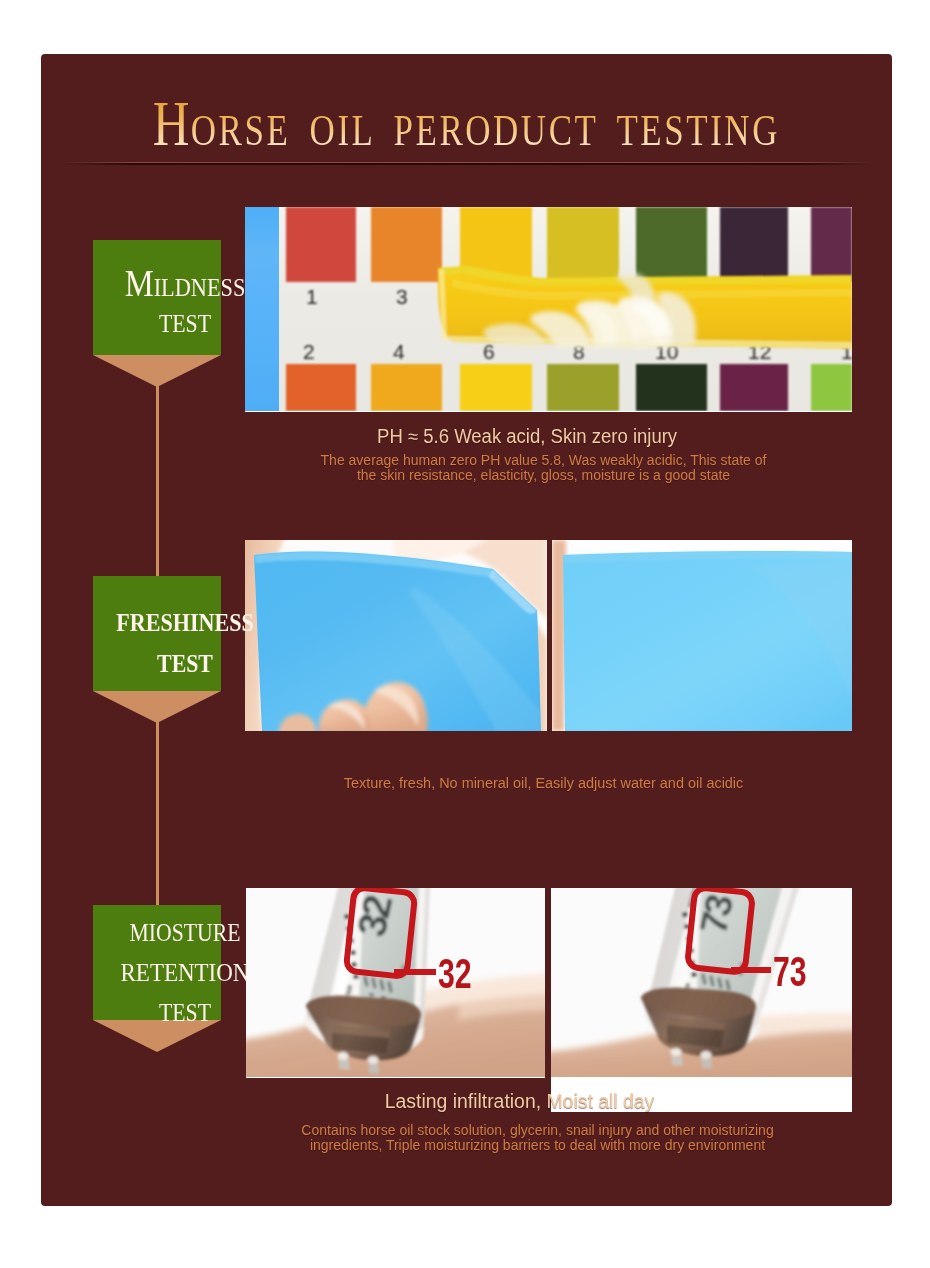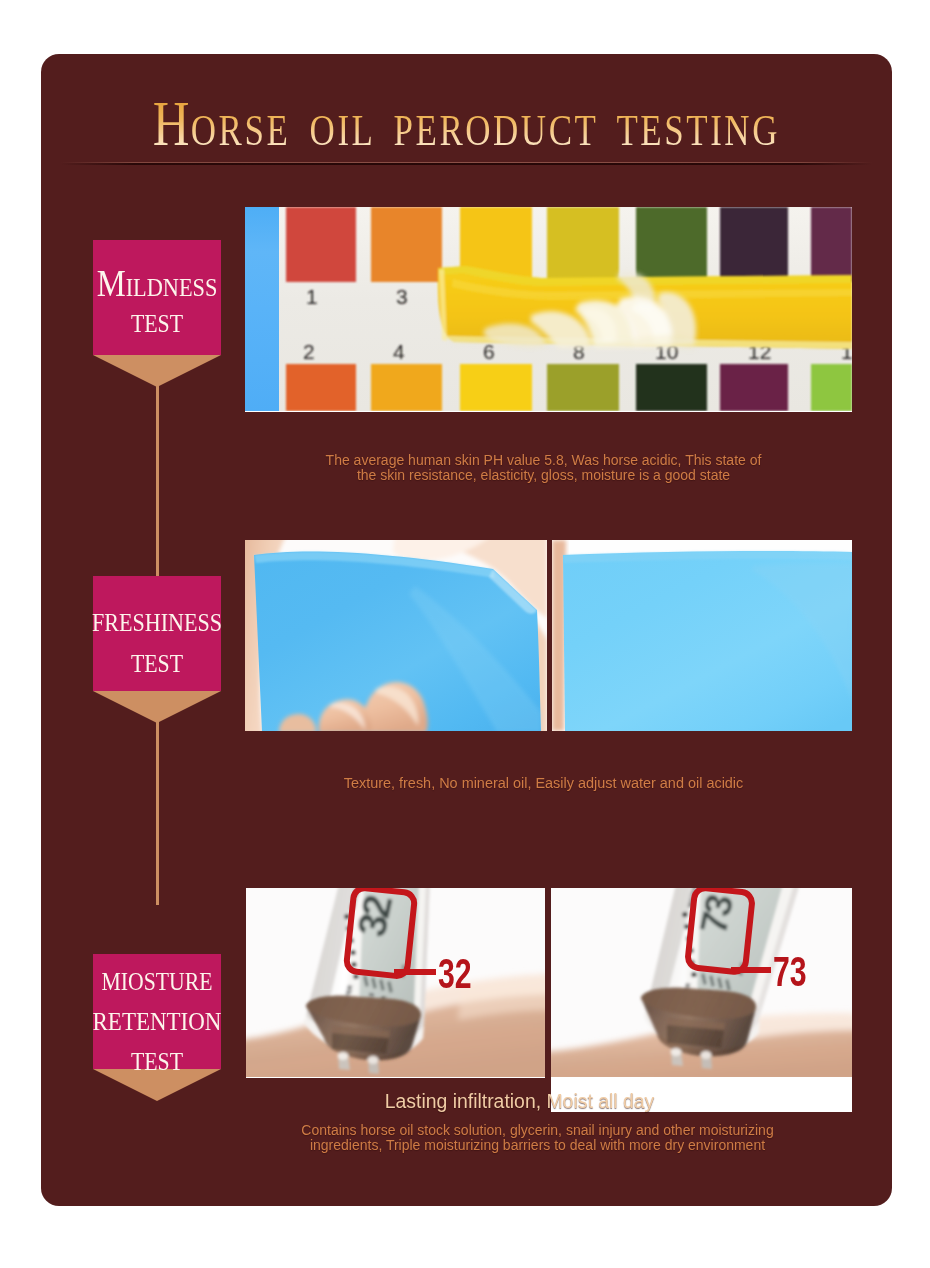--- a/index.html
+++ b/index.html
@@ -1,36 +1,36 @@
 <!DOCTYPE html>
 <html><head>
 <meta charset="utf-8">
 <style>
 html,body{margin:0;padding:0;background:#ffffff;}
 body{width:930px;height:1268px;overflow:hidden;font-family:"Liberation Sans",sans-serif;}
 .page{position:relative;width:930px;height:1268px;background:#ffffff;}
-.panel{position:absolute;left:41px;top:54px;width:851px;height:1152px;background:#531d1d;border-radius:18px;overflow:hidden;}
+.panel{position:absolute;left:41px;top:54px;width:851px;height:1152px;background:#531d1d;border-radius:4px;overflow:hidden;}
 
 
 .title-wrap{position:absolute;left:0;top:30px;width:851px;height:80px;text-align:center;}
 .title{display:inline-block;font-family:"Liberation Serif",serif;font-size:64px;line-height:80px;letter-spacing:1.5px;
   transform:scaleX(.795);transform-origin:50% 50%;
   background:linear-gradient(180deg,#e19b36 0%,#e8a53f 22%,#efb55a 40%,#f6cc8e 56%,#fbe2bd 70%,#fdf0dd 82%,#fdf7ef 92%,#fefbf6 100%);
   -webkit-background-clip:text;background-clip:text;color:transparent;-webkit-text-fill-color:transparent;
   white-space:nowrap;}
 .title .sc{font-size:44px;letter-spacing:3.2px;word-spacing:10px;}
 .title .drop{font-size:64px;}
 .divider{position:absolute;left:20px;top:108px;width:811px;height:1px;
   background:linear-gradient(90deg,rgba(138,78,68,0) 0%,rgba(138,78,68,.85) 9%,rgba(146,86,76,.9) 50%,rgba(138,78,68,.85) 91%,rgba(138,78,68,0) 100%);}
 .divider2{position:absolute;left:20px;top:109px;width:811px;height:2px;
   background:linear-gradient(90deg,rgba(36,6,6,0) 0%,rgba(36,6,6,.9) 9%,rgba(36,6,6,.95) 50%,rgba(36,6,6,.9) 91%,rgba(36,6,6,0) 100%);}
 
 
-.badge{position:absolute;width:128px;background:#be185d;color:#fdf5ec;text-align:center;
-  font-family:"Liberation Serif",serif;}
+.badge{position:absolute;width:100px;background:#4d7c0f;color:#fdf5ec;text-align:center;
+  font-family:"Liberation Serif",serif;padding-left:28px;}
 .badge .pt{position:absolute;left:0;top:100%;width:0;height:0;
   border-left:64px solid transparent;border-right:64px solid transparent;border-top:32px solid #cd8f62;}
 .badge .lbl{display:block;white-space:nowrap;font-size:26px;line-height:25px;height:25px;
   transform-origin:50% 50%;width:260px;margin-left:-66px;}
 .badge .lbl .dc{font-size:38px;}
 .connector{position:absolute;width:3px;background:#cd8f62;}
 
 
 .photo{position:absolute;overflow:hidden;background:#fff;display:block;}
 .photo svg{display:block;}
@@ -143,21 +143,22 @@
         </g>
       </svg>
     </div>
 
     <div class="badge" style="left:52px;top:186px;height:115px;">
       <div class="pt"></div>
       <span class="lbl" style="margin-top:31px;transform:scaleX(.858);"><span class="dc">M</span>ILDNESS</span>
       <span class="lbl" style="margin-top:15px;transform:scaleX(.839);">TEST</span>
     </div>
 
-    <div class="cap-sub" style="top:399px;">The average human skin PH value 5.8, Was horse acidic, This state of
+    <div class="cap-main" style="top:372px;"><span style="transform:scaleX(.955)">PH ≈ 5.6 Weak acid, Skin zero injury</span></div>
+    <div class="cap-sub" style="top:399px;">The average human zero PH value 5.8, Was weakly acidic, This state of
 the skin resistance, elasticity, gloss, moisture is a good state</div>
 
     <div class="photo" style="left:204px;top:486px;width:302px;height:191px;">
       <svg width="302" height="191" viewBox="0 0 302 191" xmlns="http://www.w3.org/2000/svg">
         <defs>
           <linearGradient id="skin1" x1="0" y1="0" x2="1" y2="0.6">
             <stop offset="0" stop-color="#e3b496"></stop>
               <stop offset="0.45" stop-color="#f0cdb4"></stop>
             <stop offset="1" stop-color="#fae2d2"></stop>
           </linearGradient>
@@ -217,21 +218,21 @@
         <rect x="0" y="0" width="300" height="191" fill="#fefefe"></rect>
         <path d="M0 0 L14 0 L12 191 L0 191 Z" fill="#e8b99c" filter="url(#blur2)"></path>
         <path d="M11 15 C 120 11 230 10 300 12 L 300 191 L 13 191 Z" fill="url(#bluep2)"></path>
         <path d="M11 15 C 120 11 230 10 300 12 L 300 20 C 220 18 118 19 12 23 Z" fill="#93d6f4" opacity="0.4" filter="url(#blur3)"></path>
         <path d="M200 30 C 250 60 280 110 300 160 L 300 24 C 260 22 228 24 200 26 Z" fill="#8ed3f3" opacity="0.3" filter="url(#blur2)"></path>
       </svg>
     </div>
 
     <div class="cap-sub" style="top:722px;left:199px;font-size:14.45px;">Texture, fresh, No mineral oil, Easily adjust water and oil acidic</div>
 
-    <div class="badge" style="left:52px;top:522px;height:115px;">
+    <div class="badge" style="left:52px;top:522px;height:115px;font-weight:bold;">
       <div class="pt"></div>
       <span class="lbl" style="margin-top:34px;transform:scaleX(.85);">FRESHINESS</span>
       <span class="lbl" style="margin-top:16px;transform:scaleX(.839);">TEST</span>
     </div>
 
     <div class="photo" style="left:205px;top:834px;width:299px;height:190px;">
       <svg width="299" height="189" viewBox="0 0 299 189" xmlns="http://www.w3.org/2000/svg">
         <defs>
           <linearGradient id="mbody" x1="0" y1="0" x2="1" y2="0.2">
             <stop offset="0" stop-color="#c9c6c3"></stop>
@@ -383,21 +384,21 @@
         <g transform="translate(222 0) scale(0.72 1)">
           <text x="0" y="98" font-family="Liberation Sans, sans-serif" font-size="42" font-weight="bold" fill="#b5141a">73</text>
         </g>
       </svg>
     </div>
 
     <div class="cap-main" style="top:1037px;left:175px;"><span style="transform:scaleX(1.0)">Lasting infiltration, Moist all day</span></div>
     <div class="cap-sub" style="top:1069px;left:193px;">Contains horse oil stock solution, glycerin, snail injury and other moisturizing
 ingredients, Triple moisturizing barriers to deal with more dry environment</div>
 
-    <div class="badge" style="left:52px;top:900px;height:115px;text-align:center;">
+    <div class="badge" style="left:52px;top:851px;height:115px;text-align:center;">
       <div class="pt"></div>
       <span class="lbl" style="margin-top:15px;transform:scaleX(.835);">MIOSTURE</span>
       <span class="lbl" style="margin-top:15px;transform:scaleX(.884);">RETENTION</span>
       <span class="lbl" style="margin-top:15px;transform:scaleX(.839);">TEST</span>
     </div>
 
   </div>
 </div>
 
 </body></html>

